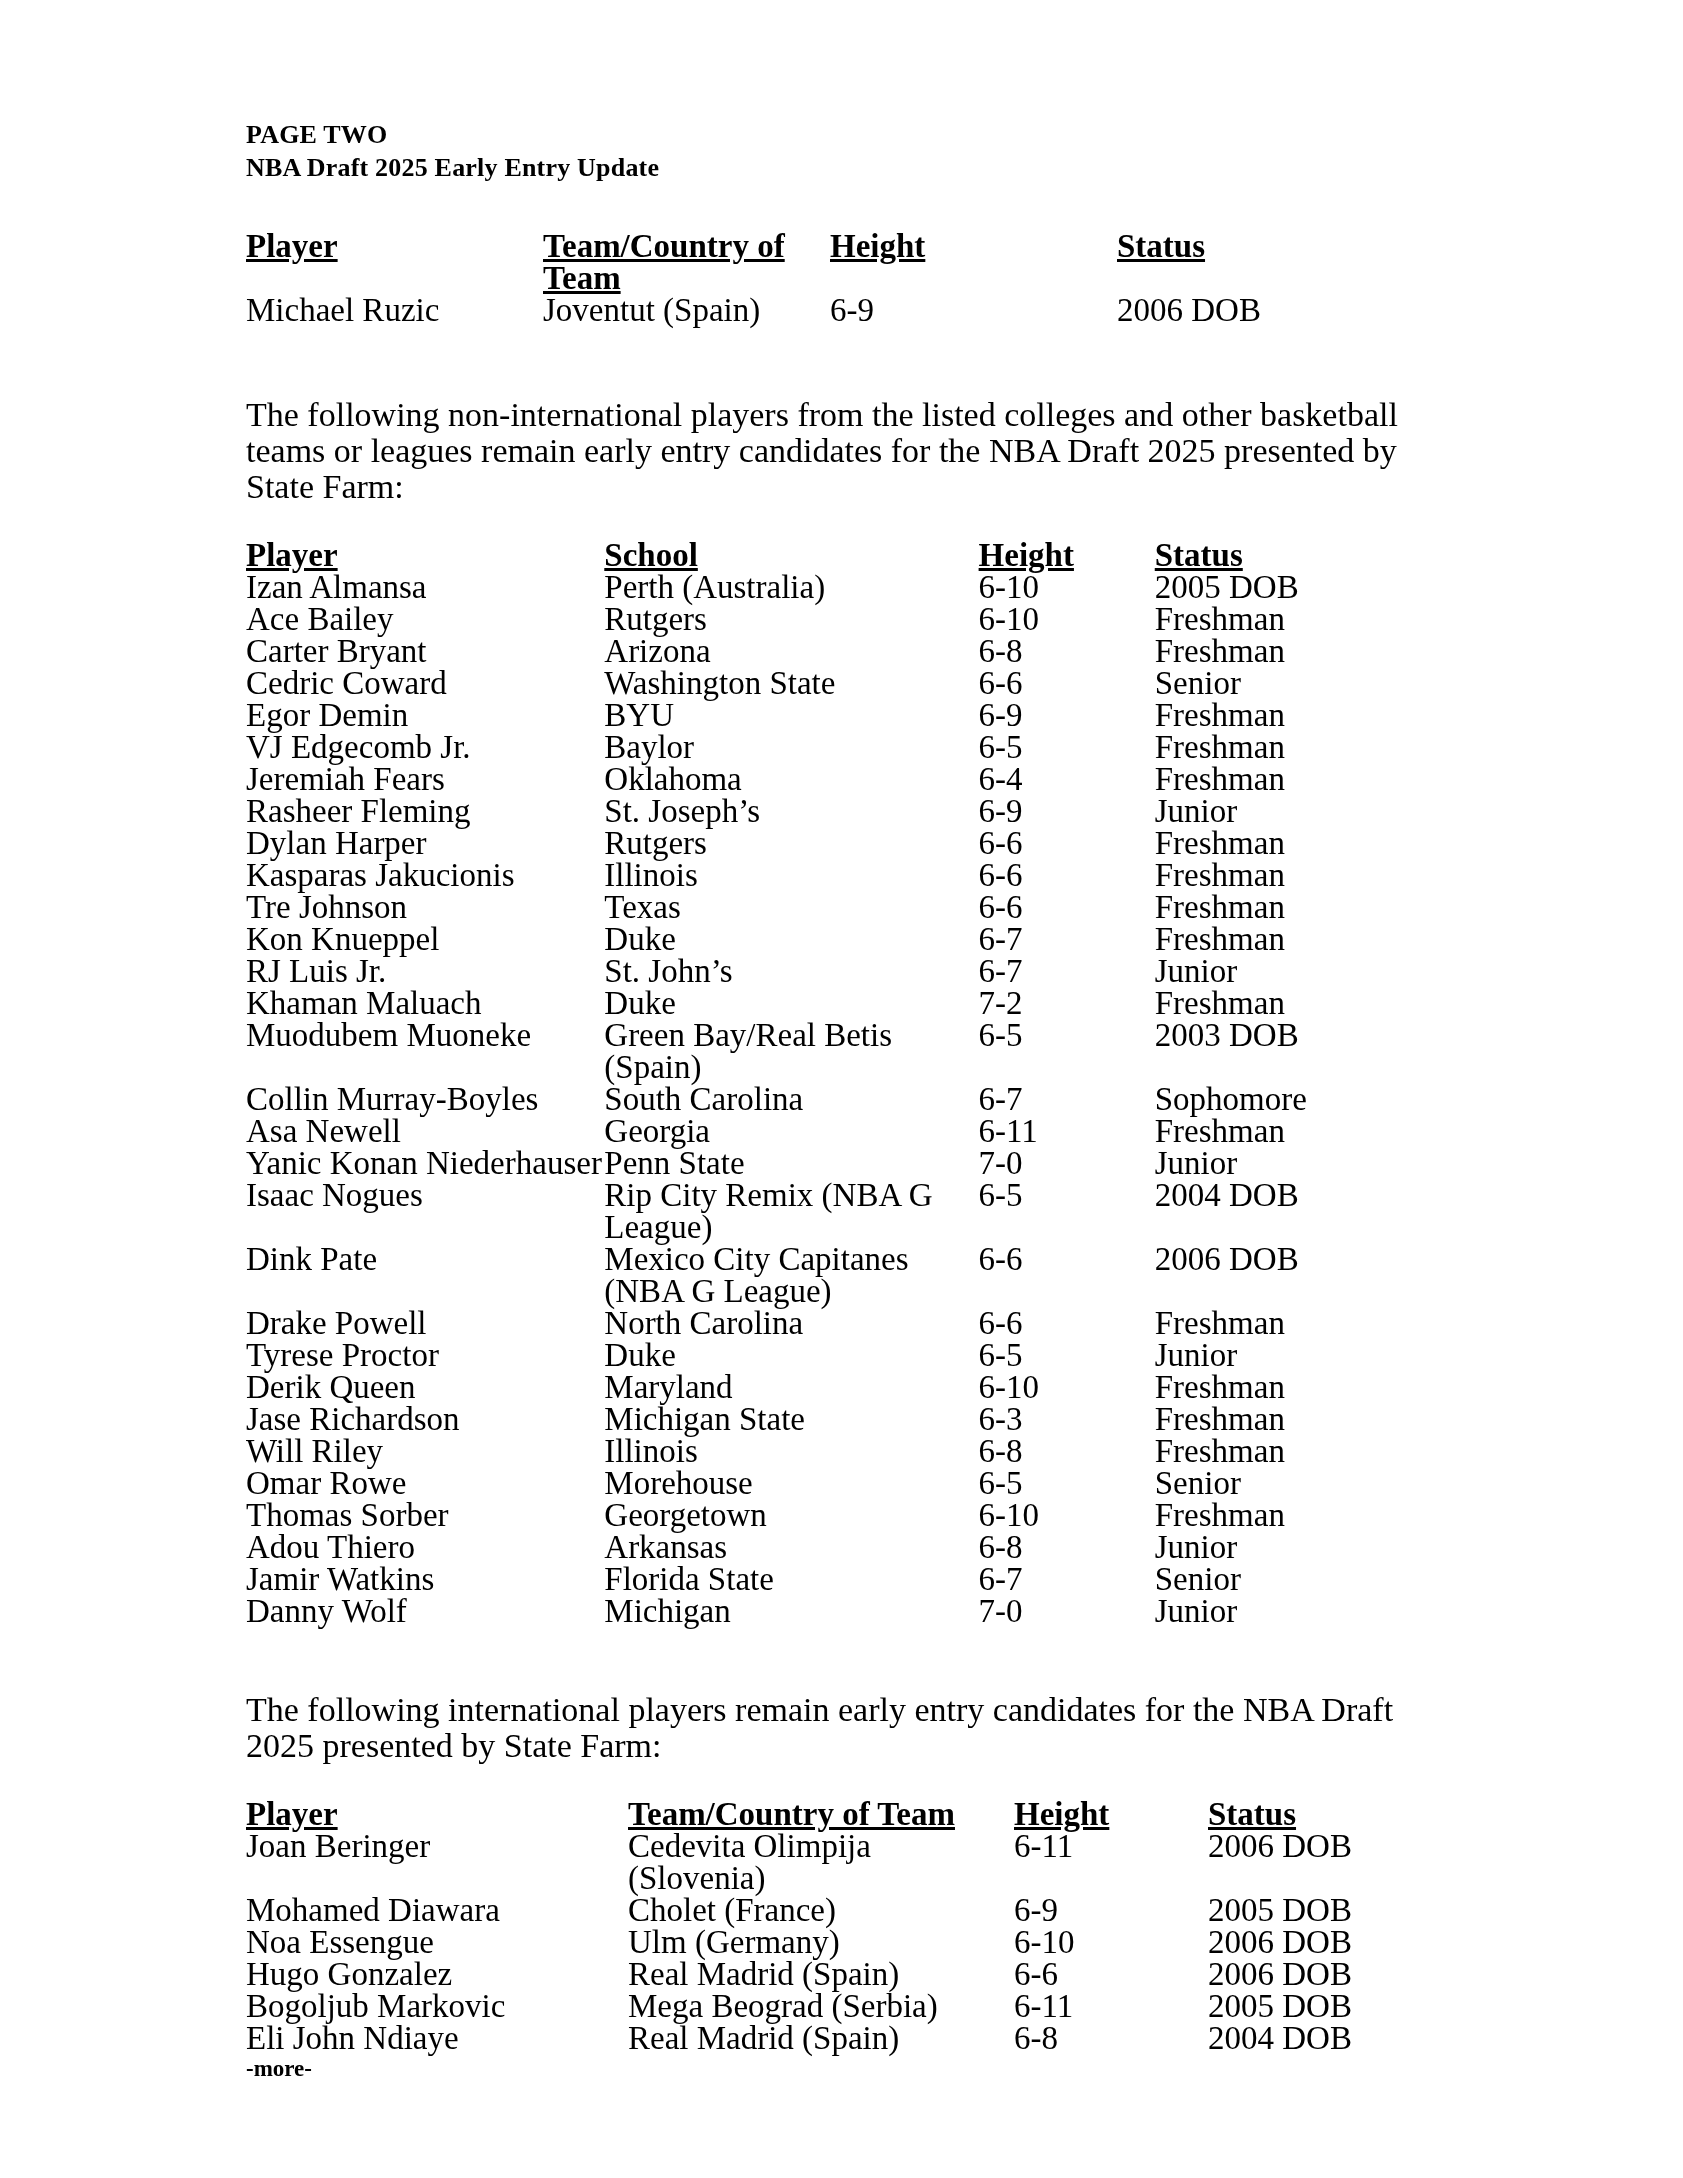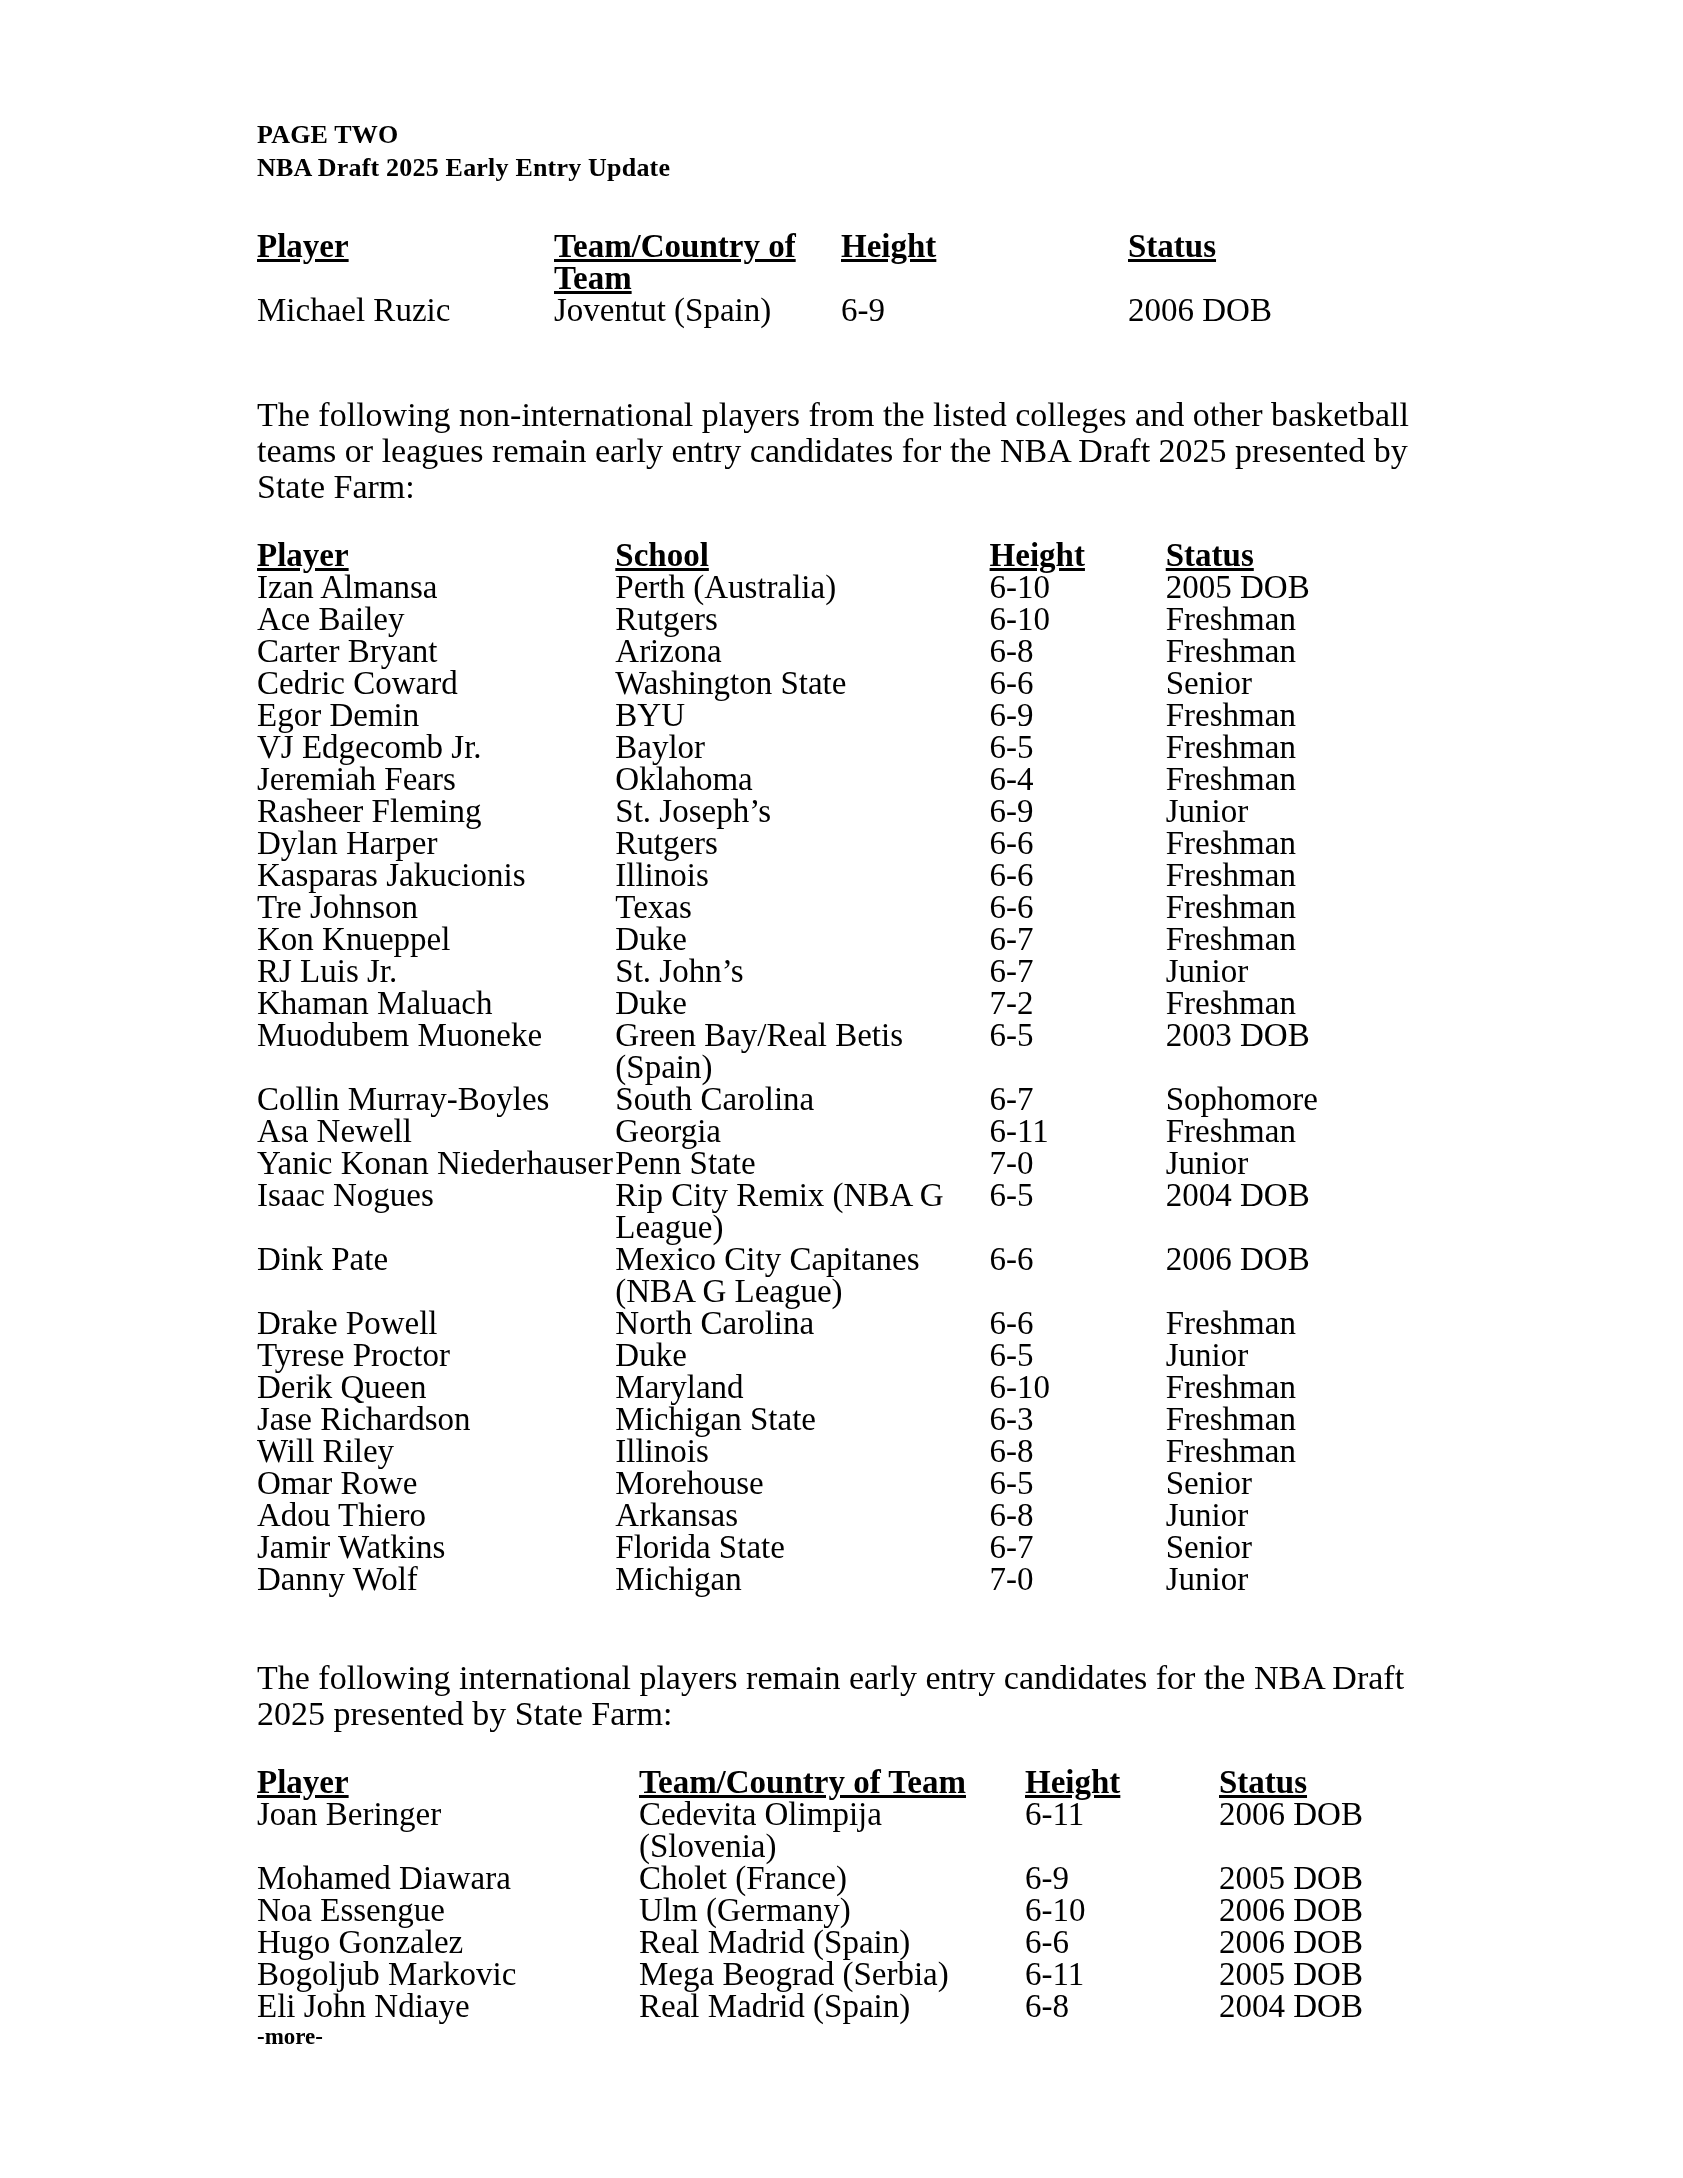--- a/index.html
+++ b/index.html
@@ -19,21 +19,20 @@
     top: 0; left: 0;
     width: 1683px;
     height: 2178px;
     background: #ffffff;
   }
   .content {
     position: absolute;
     left: 246px;
     top: 119px;
     width: 1168px;
-    margin-left: 11px;
   }
   .hdr-line {
     font-weight: bold;
     font-size: 26px;
     line-height: 32px;
     letter-spacing: 0.2px;
   }
   .hdr-line.first { margin-bottom: 1px; }
 
   .block-gap-lg { height: 46px; }
@@ -294,20 +293,26 @@
             <td>6-8</td>
             <td>Freshman</td>
           </tr>
           <tr>
             <td>Omar Rowe</td>
             <td>Morehouse</td>
             <td>6-5</td>
             <td>Senior</td>
           </tr>
           <tr>
+            <td>Thomas Sorber</td>
+            <td>Georgetown</td>
+            <td>6-10</td>
+            <td>Freshman</td>
+          </tr>
+          <tr>
             <td>Adou Thiero</td>
             <td>Arkansas</td>
             <td>6-8</td>
             <td>Junior</td>
           </tr>
           <tr>
             <td>Jamir Watkins</td>
             <td>Florida State</td>
             <td>6-7</td>
             <td>Senior</td>

